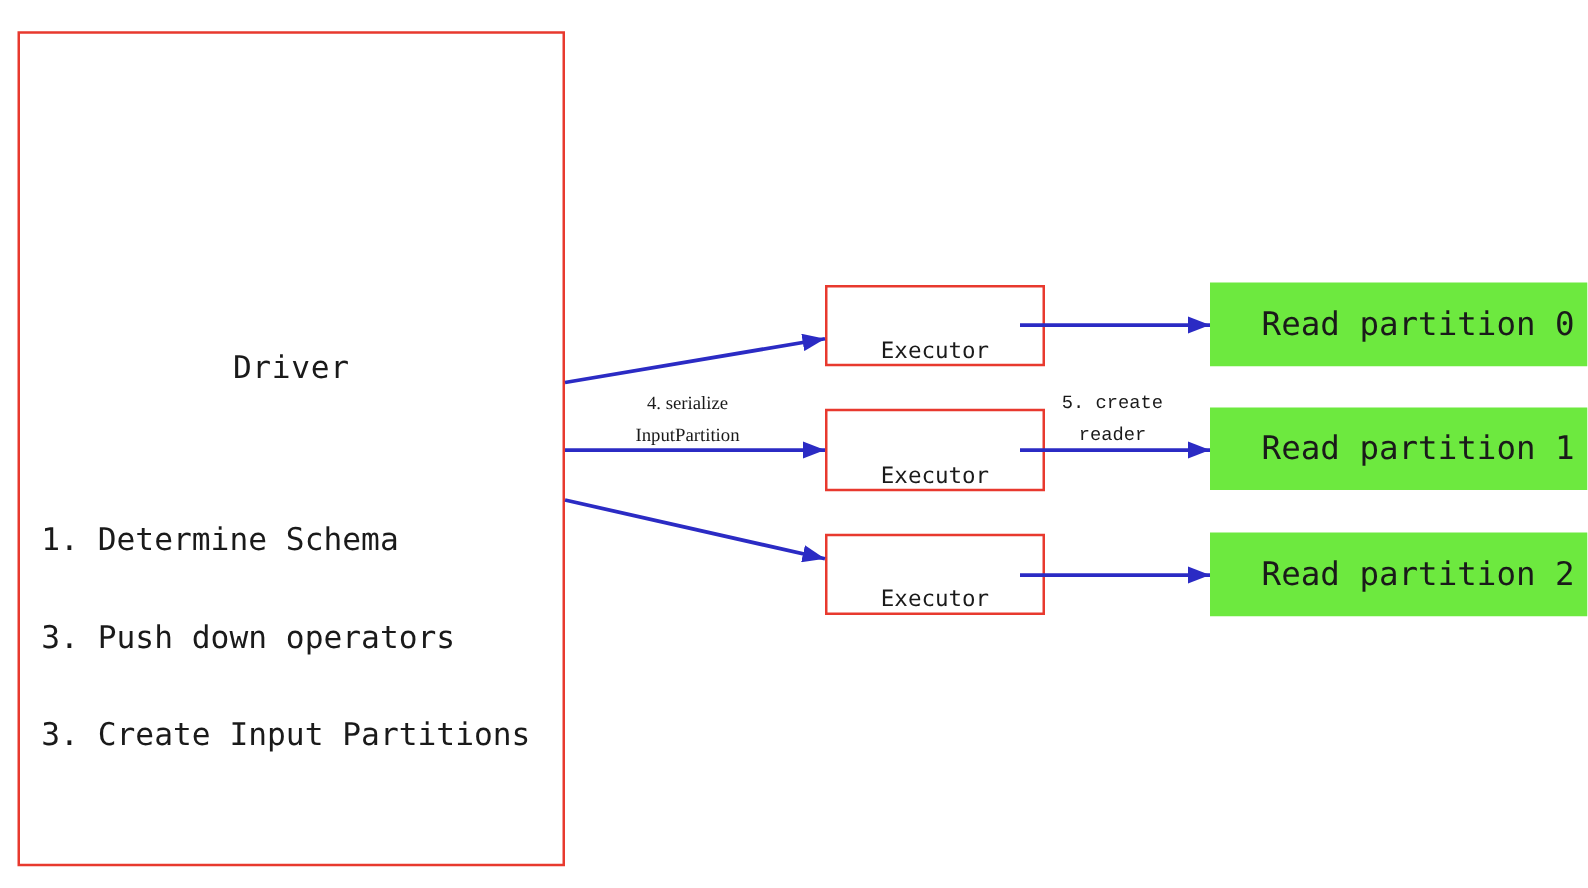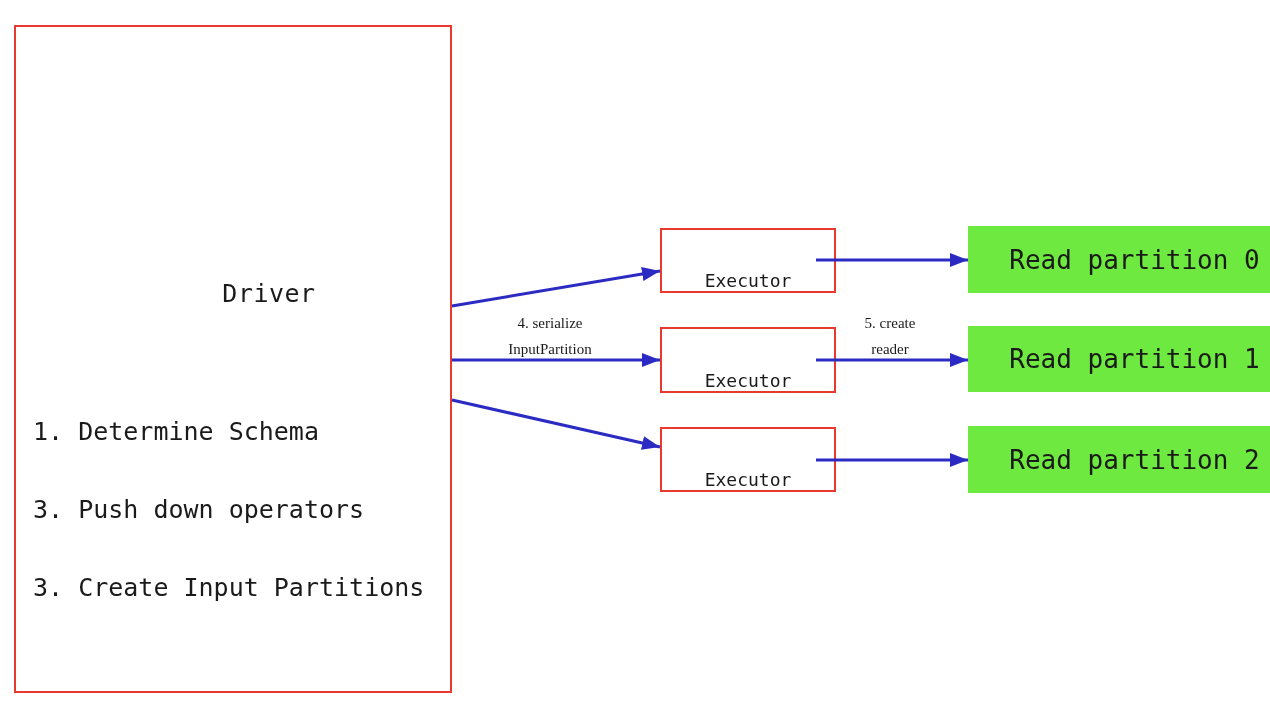--- a/index.html
+++ b/index.html
@@ -27,21 +27,20 @@
     background: #ffffff;
   }
   .driver-title {
     position: absolute;
     left: 0; top: 254px;
     width: 100%;
     text-align: center;
     font-size: 25px;
     line-height: 26px;
     letter-spacing: 0.5px;
-    margin-left: 36px;
   }
   .driver-steps {
     position: absolute;
     left: 17px; top: 340px;
     font-size: 25px;
     line-height: 26px;
     white-space: pre;
   }
   .exec-box {
     position: absolute;
@@ -74,21 +73,21 @@
   .edge-label {
     position: absolute;
     width: 220px;
     text-align: center;
     font-family: "Liberation Serif", serif;
     font-size: 15px;
     line-height: 26px;
     color: var(--text-black);
   }
   .label-serialize { left: 440px; top: 310px; }
-  .label-reader   { left: 780px; top: 310px; }
+  .label-reader   { left: 780px; top: 310px; font-family: Liberation Mono, monospace; }
   .arrow-layer {
     position: absolute;
     left: 0; top: 0;
     width: 1270px; height: 710px;
     pointer-events: none;
   }
   .arrow-line { stroke: var(--arrow-blue); stroke-width: 3px; }
   .arrow-head { fill: var(--arrow-blue); }
 </style>
 </head>

